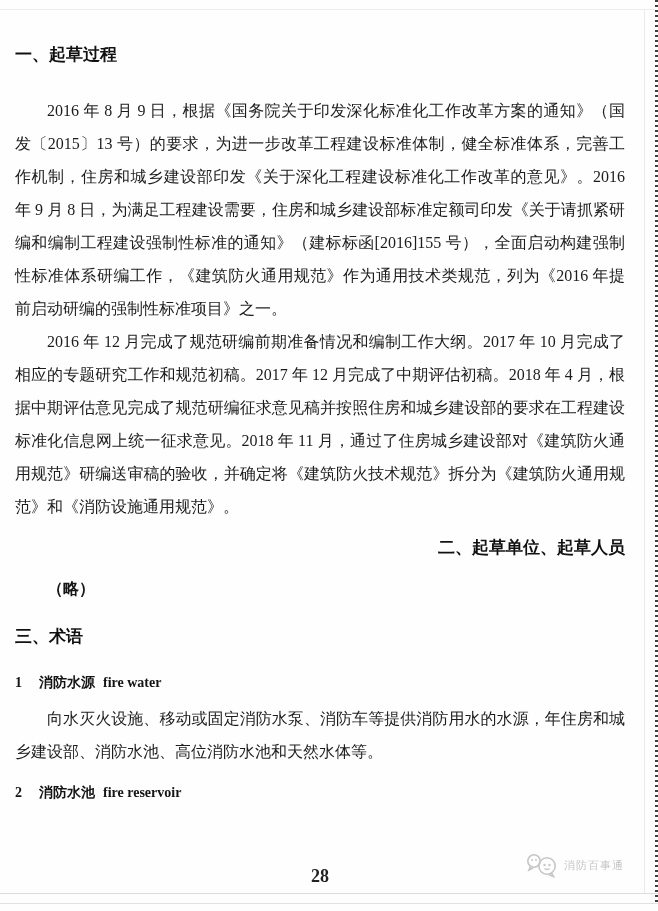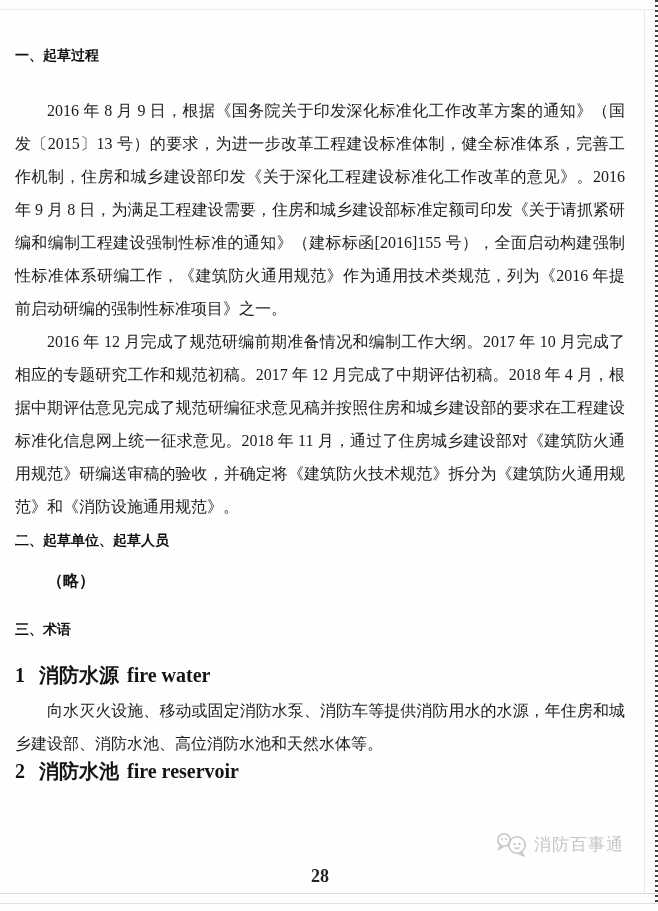--- a/index.html
+++ b/index.html
@@ -18,54 +18,54 @@
     position:absolute; top:0; right:0; width:3px; height:905px;
     background:repeating-linear-gradient(180deg,#3f3f3f 0 2px,#ffffff 2px 5px);
   }
   .pagebreak-a { position:absolute; top:893px; left:0; width:100%; height:1px; background:#dcdcdc; }
   .pagebreak-b { position:absolute; top:903px; left:0; width:100%; height:1px; background:#e2e2e2; }
 
   .content { position:absolute; top:0; left:15px; width:610px; }
 
   .h-num {
     font-family:"Liberation Sans","DejaVu Sans",sans-serif;
-    font-weight:bold; font-size:14px; line-height:26px; color:#111; margin:0;
+    font-weight:bold; font-size:17px; line-height:26px; color:#111; margin:0;
   }
   .h1 { margin-top:42px; }
-  .h2 { margin-top:4px; }
+  .h2 { margin-top:12px;text-align:right; }
   .h3 { margin-top:24px; }
 
   .body-p {
     margin:0; font-size:16px; line-height:33px;
     text-align:justify; text-indent:2em; color:#1c1c1c;
   }
   .p1 { margin-top:26px; }
 
   .brief {
     margin:17px 0 0 0; font-size:16px; line-height:22px;
     text-indent:2em; font-weight:bold; color:#161616;
   }
 
   .term-row {
-    margin-top:22px; font-size:20px; line-height:22px;
+    margin-top:22px; font-size:14px; line-height:22px;
     font-weight:bold; color:#141414;
   }
-  .term-row.second { margin-top:0; }
+  .term-row.second { margin-top:14px; }
   .term-num { display:inline-block; width:24px; }
   .term-en  { margin-left:8px; font-family:"Liberation Serif","DejaVu Serif",serif; }
   .term-def { margin-top:8px; }
 
   .page-number {
     position:absolute; top:866px; left:15px; width:610px;
     text-align:center; font-size:18px; font-weight:bold; color:#222;
   }
   .watermark {
-    position:absolute; top:831px; right:34px;
+    position:absolute; top:852px; right:34px;
     display:flex; align-items:center; gap:6px;
-    color:#c6c6c6; font-size:17px;
+    color:#c6c6c6; font-size:11px;
     font-family:"Liberation Sans","DejaVu Sans",sans-serif;
     letter-spacing:1px;
   }
 </style>
 </head>
 <body>
 
 <div class="sheet">
 
   <div class="edge-top"></div>

